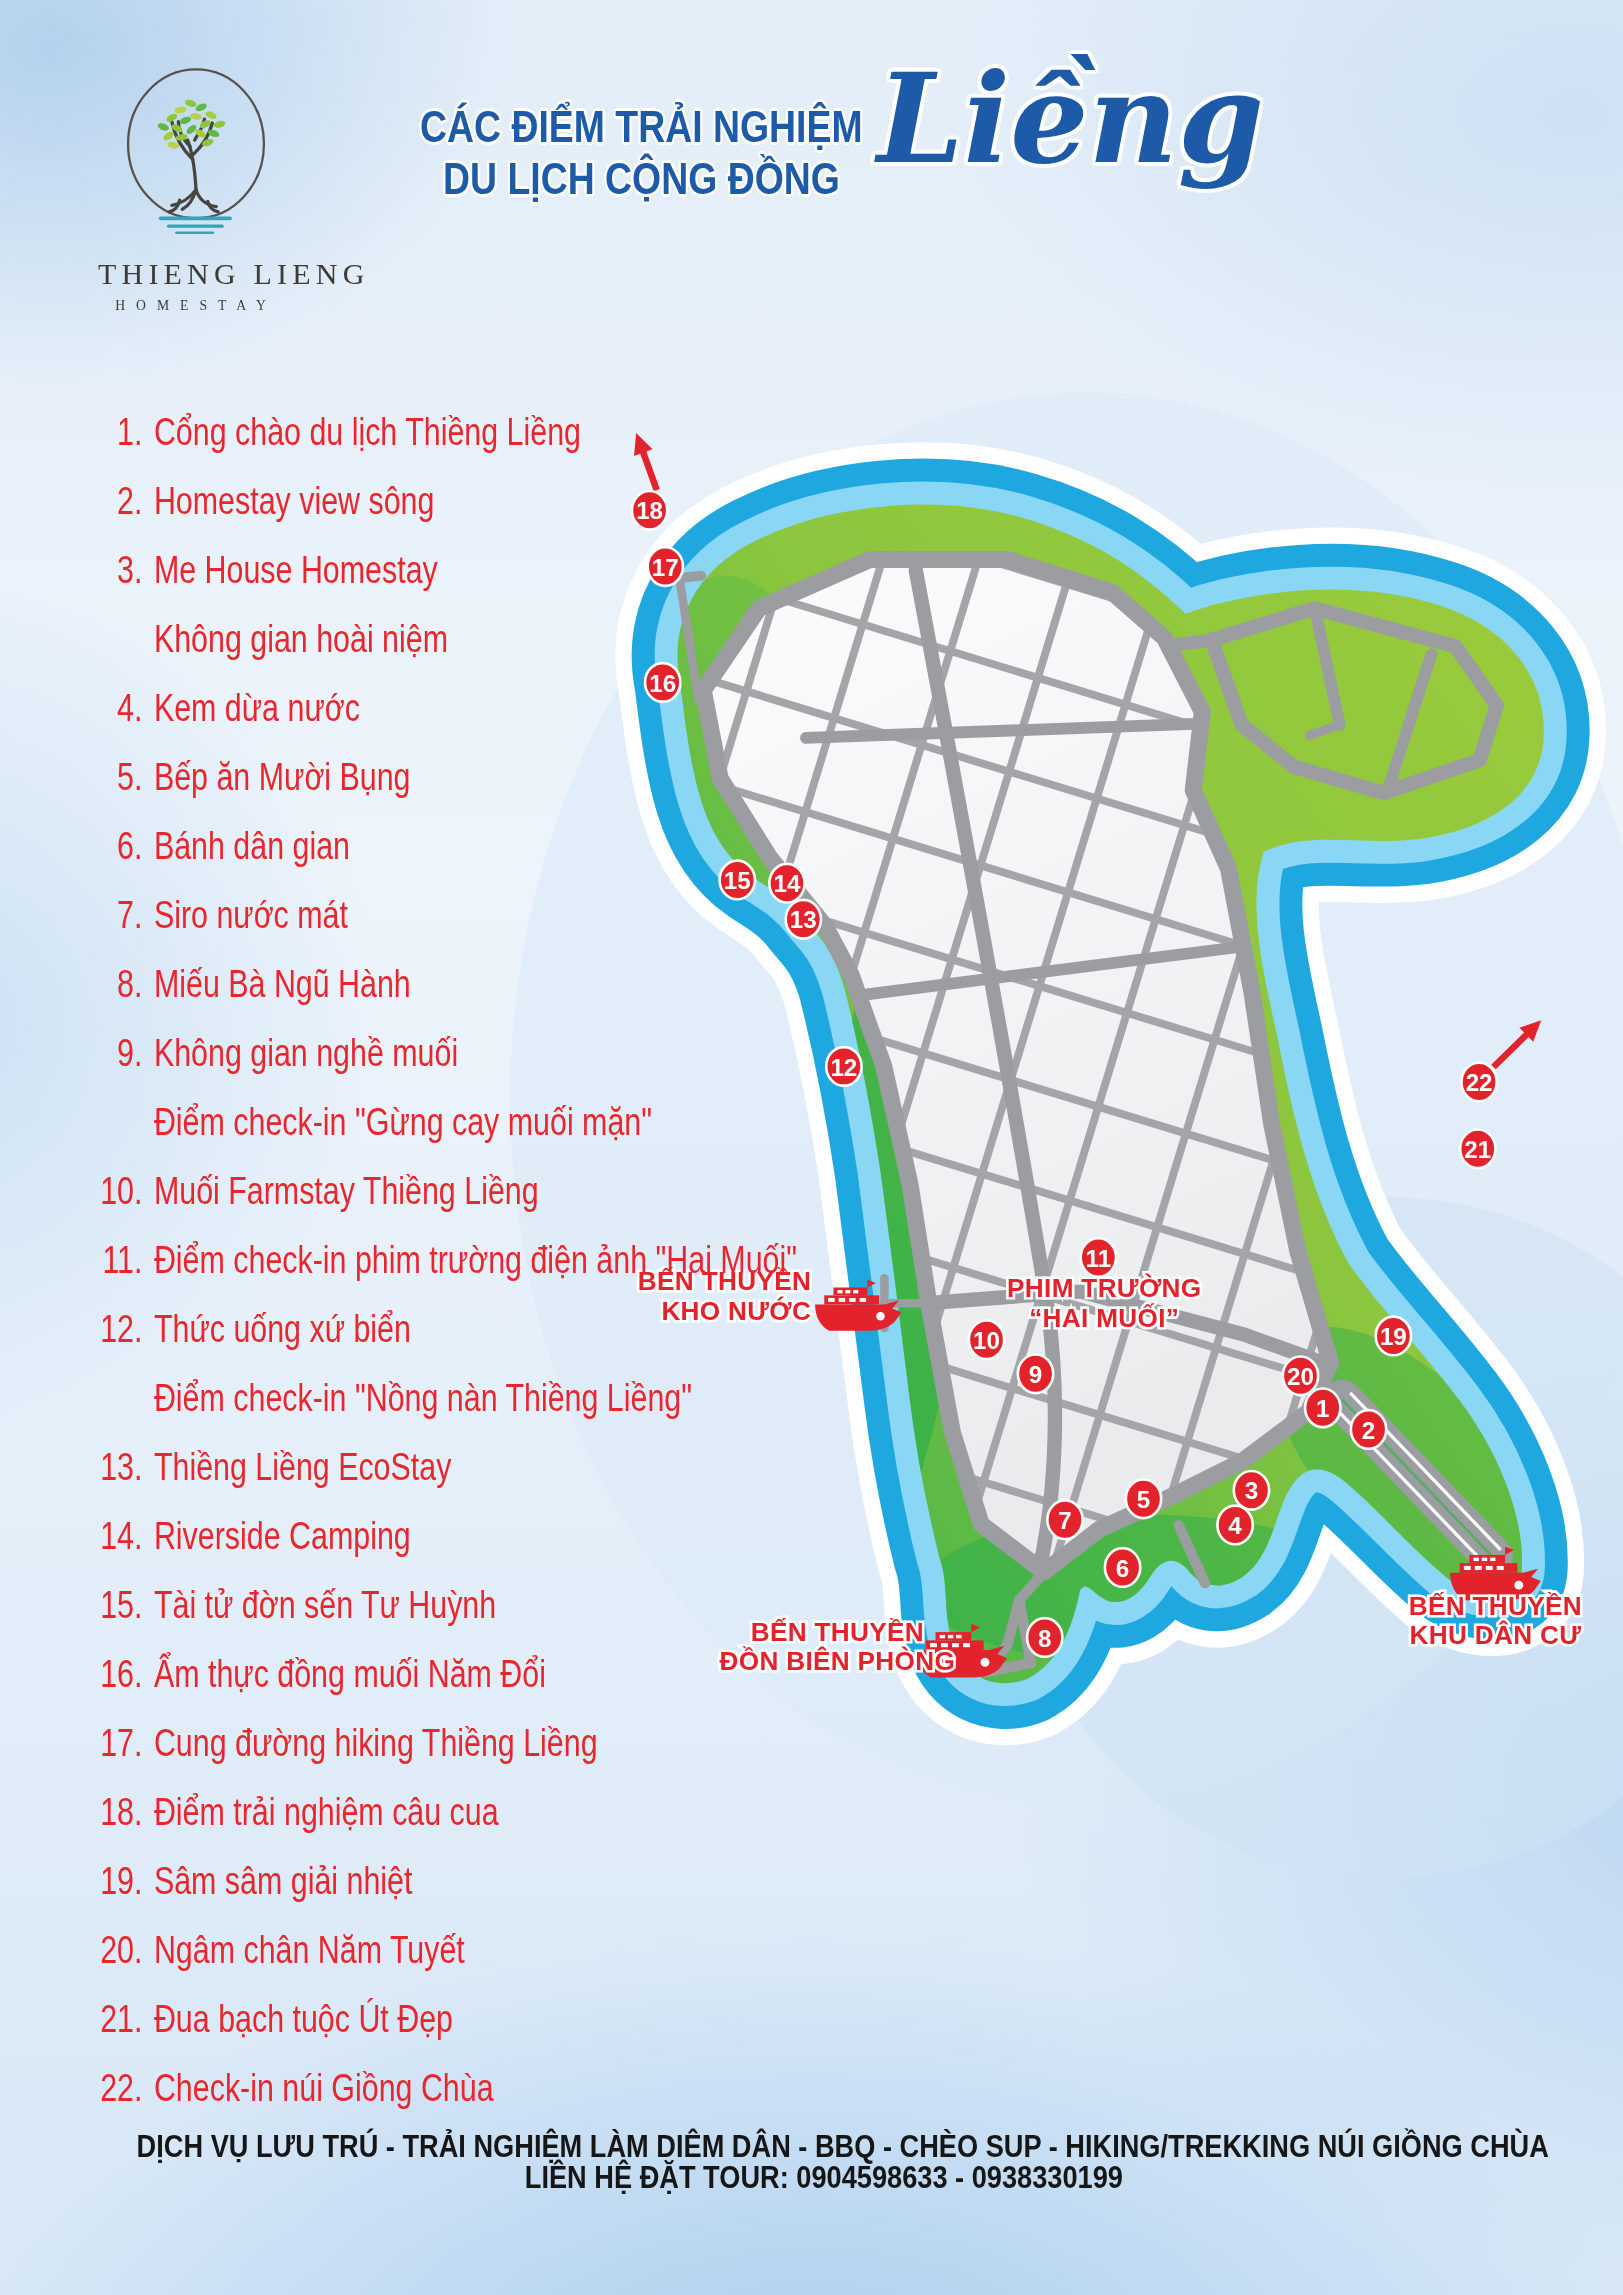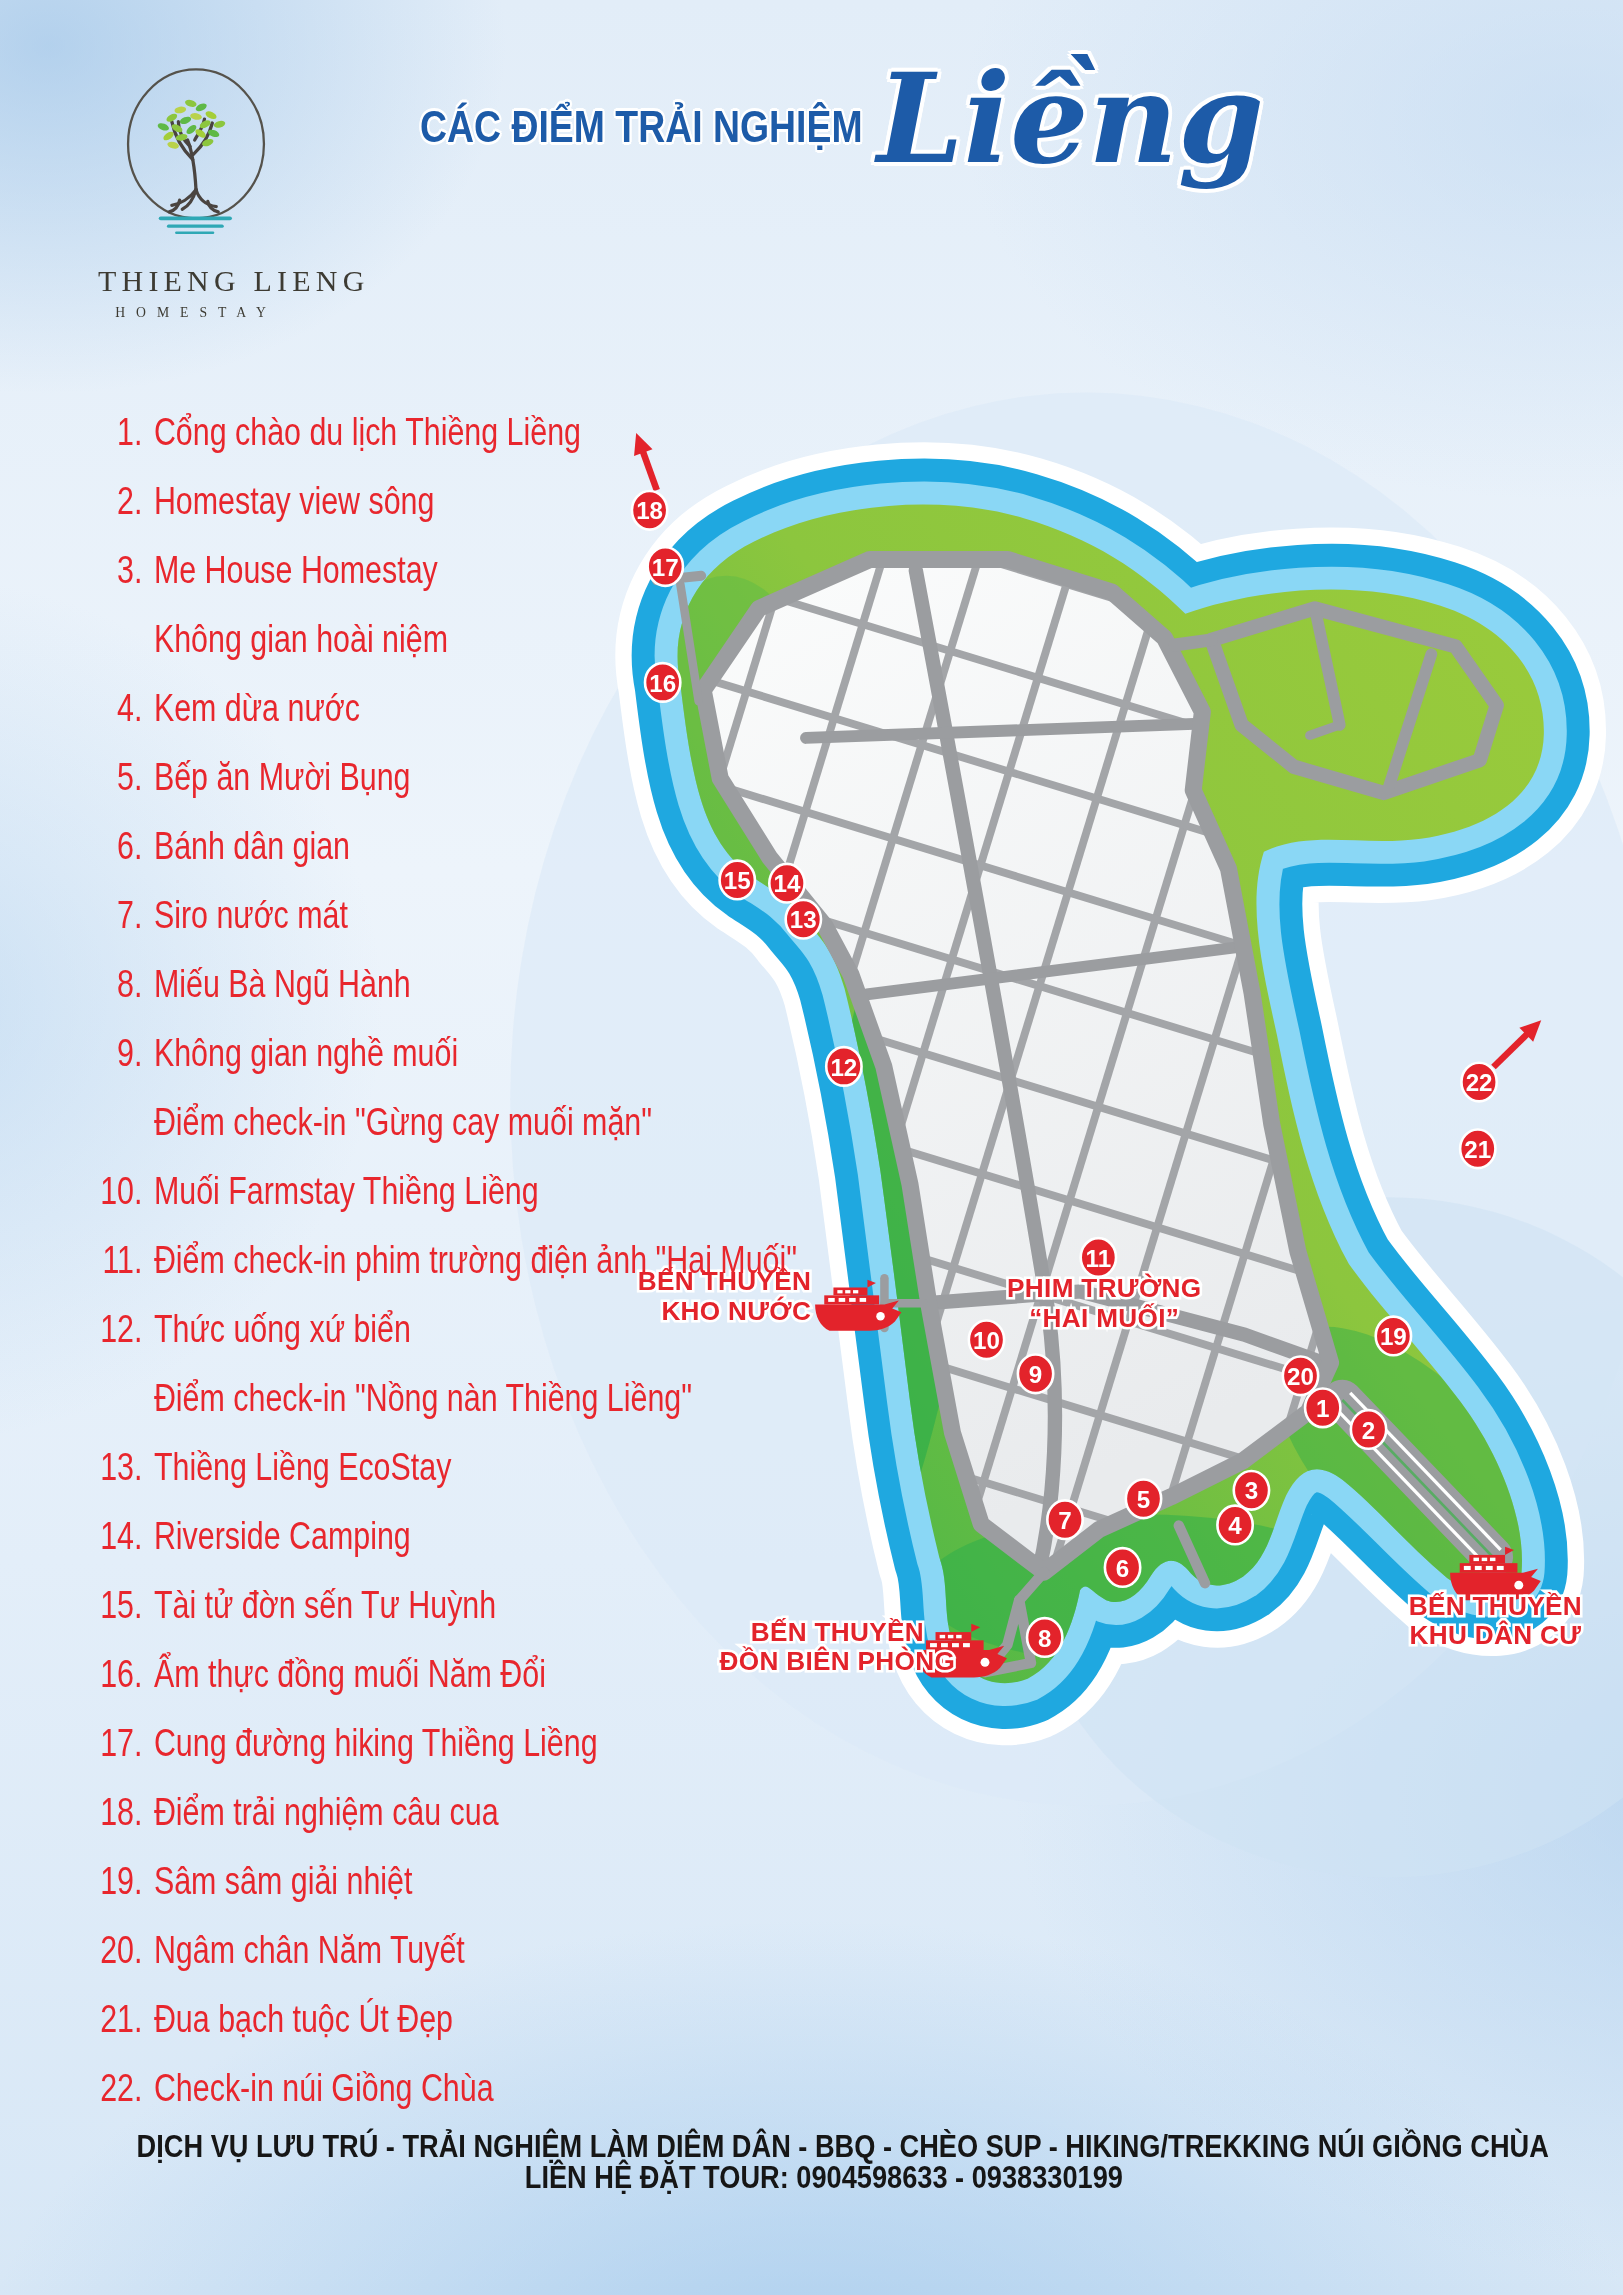--- a/index.html
+++ b/index.html
@@ -9,21 +9,21 @@
     background:
       radial-gradient(654px 497px at 3% 2%,  rgba(148,190,229,.60), rgba(148,190,229,0) 70%),
       radial-gradient(851px 537px at 97% 5%, rgba(188,214,240,.55), rgba(188,214,240,0) 72%),
       radial-gradient(687px 622px at -6% 44%, rgba(168,204,236,.50), rgba(168,204,236,0) 70%),
       radial-gradient(982px 687px at 106% 78%, rgba(160,198,234,.55), rgba(160,198,234,0) 72%),
       radial-gradient(1112px 622px at 50% 104%, rgba(146,192,233,.62), rgba(146,192,233,0) 75%),
       linear-gradient(180deg,#E2EDF8 0%, #EDF4FB 38%, #E3EEF9 68%, #D7E7F6 100%);
   }
   
   .logo{position:absolute; left:98px; top:60px; width:196px; text-align:center; z-index:3;}
-  .logo-name{font-family:"Liberation Serif",serif; font-size:30px; letter-spacing:5.2px; color:#3D3B33; margin-top:12px; white-space:nowrap;}
+  .logo-name{font-family:"Liberation Serif",serif; font-size:30px; letter-spacing:5.2px; color:#3D3B33; margin-top:5px; white-space:nowrap;}
   .logo-sub{font-family:"Liberation Serif",serif; font-size:13.7px; letter-spacing:11px; color:#3D3B33; margin-top:7px;}
   .map-title{position:absolute; left:376px; top:101px; width:530px; text-align:center; z-index:3;
     color:#1D5BA8; font-weight:bold; font-size:44px; line-height:52px;}
   .map-title .cond{display:inline-block; transform:scaleX(.85); white-space:nowrap;
     text-shadow:-2.6px 0 0 #fff,2.6px 0 0 #fff,0 -2.6px 0 #fff,0 2.6px 0 #fff,-2px -2px 0 #fff,2px -2px 0 #fff,-2px 2px 0 #fff,2px 2px 0 #fff;}
   .brand{position:absolute; left:877px; top:58px; z-index:3; display:flex; gap:26px; align-items:baseline;
     font-family:"DejaVu Serif",serif; font-style:italic; font-weight:bold; font-size:123px; line-height:1; white-space:nowrap;}
   .brand span{text-shadow:-3.9px 0 0 #fff,3.9px 0 0 #fff,0 -3.9px 0 #fff,0 3.9px 0 #fff,-3.3px -3.3px 0 #fff,3.3px -3.3px 0 #fff,-3.3px 3.3px 0 #fff,3.3px 3.3px 0 #fff;}
   .brand .w1{color:#8CC63E;}
   .brand .w2{color:#1D5BA8;}
@@ -90,20 +90,21 @@
         <path d="M108 254 L190 254" stroke-width="5"></path>
         <path d="M120 264 L176 264" stroke-width="4"></path>
       </g>
     </svg>
     <div class="logo-name">THIENG LIENG</div>
     <div class="logo-sub">HOMESTAY</div>
   </div>
 
   <div class="map-title">
     <div><span class="cond">CÁC ĐIỂM TRẢI NGHIỆM</span></div>
+    <div><span class="cond">DU LỊCH CỘNG ĐỒNG</span></div>
   </div>
 
   <div class="brand">
     <span class="w2">Liềng</span>
   </div>
 
   <div class="poi-list" id="poi-list">
       <div class="poi-row">
         <span class="poi-num">1.</span>
         <span class="poi-text">Cổng chào du lịch Thiềng Liềng</span>

